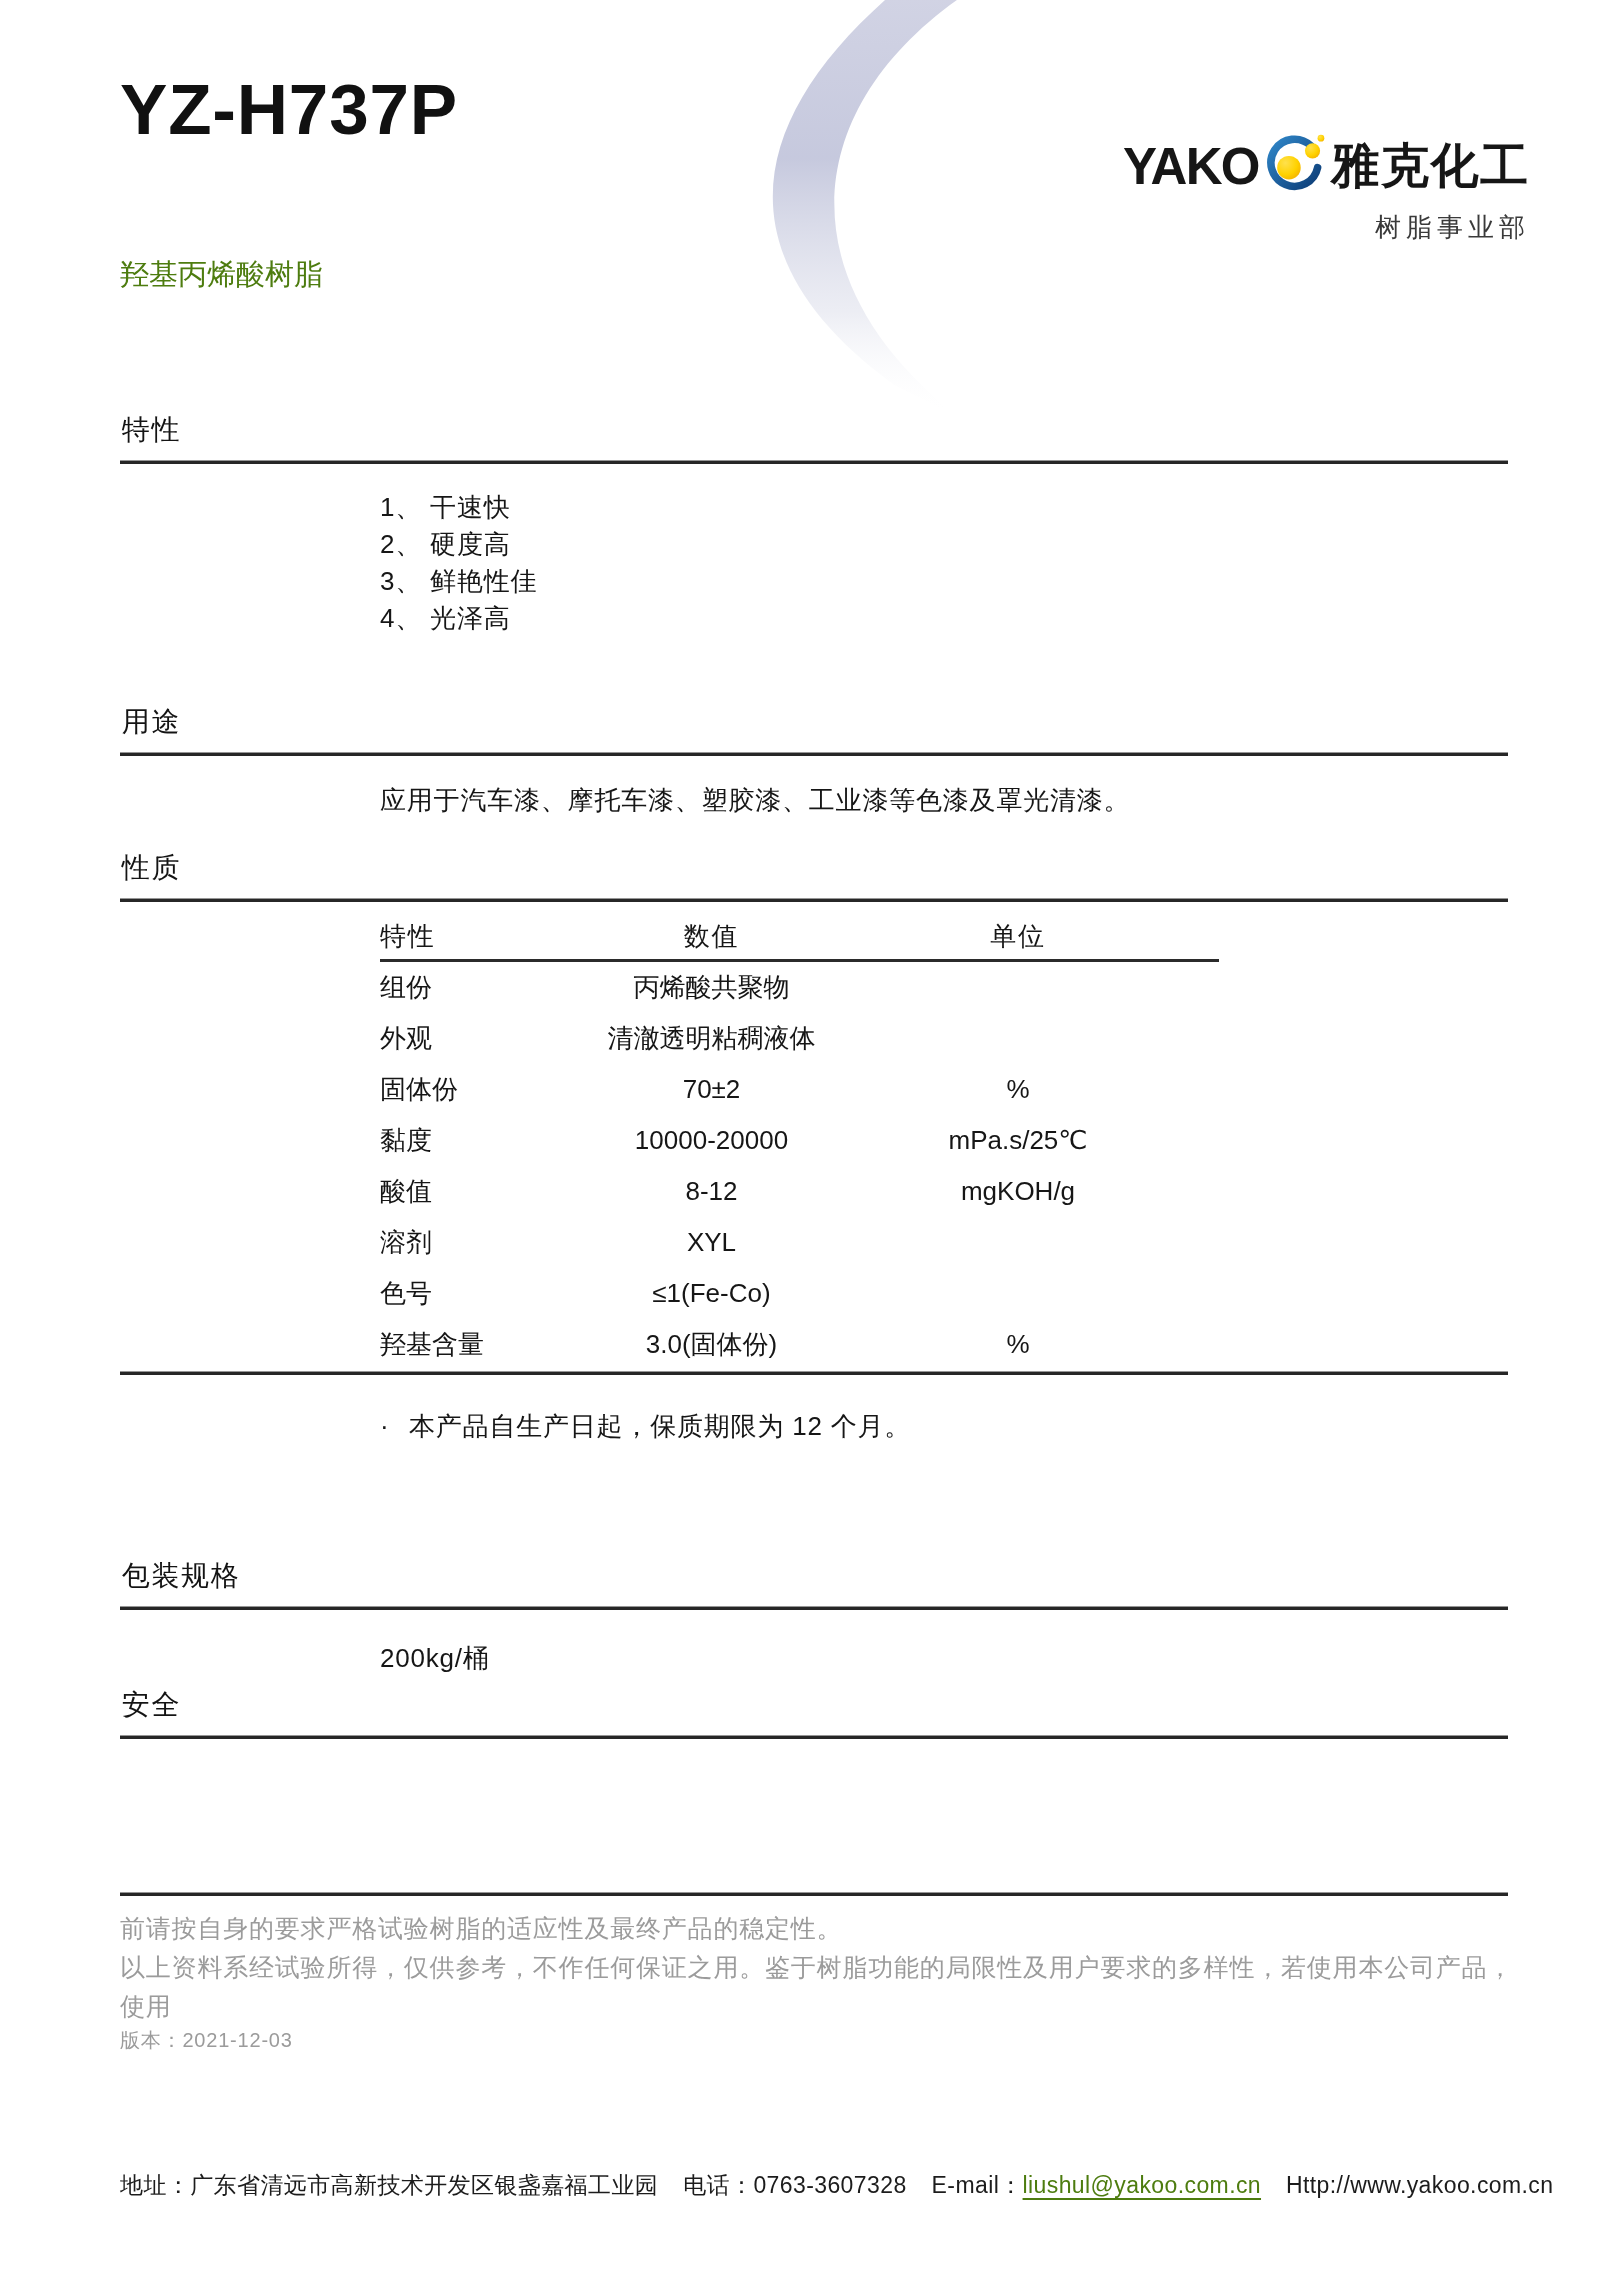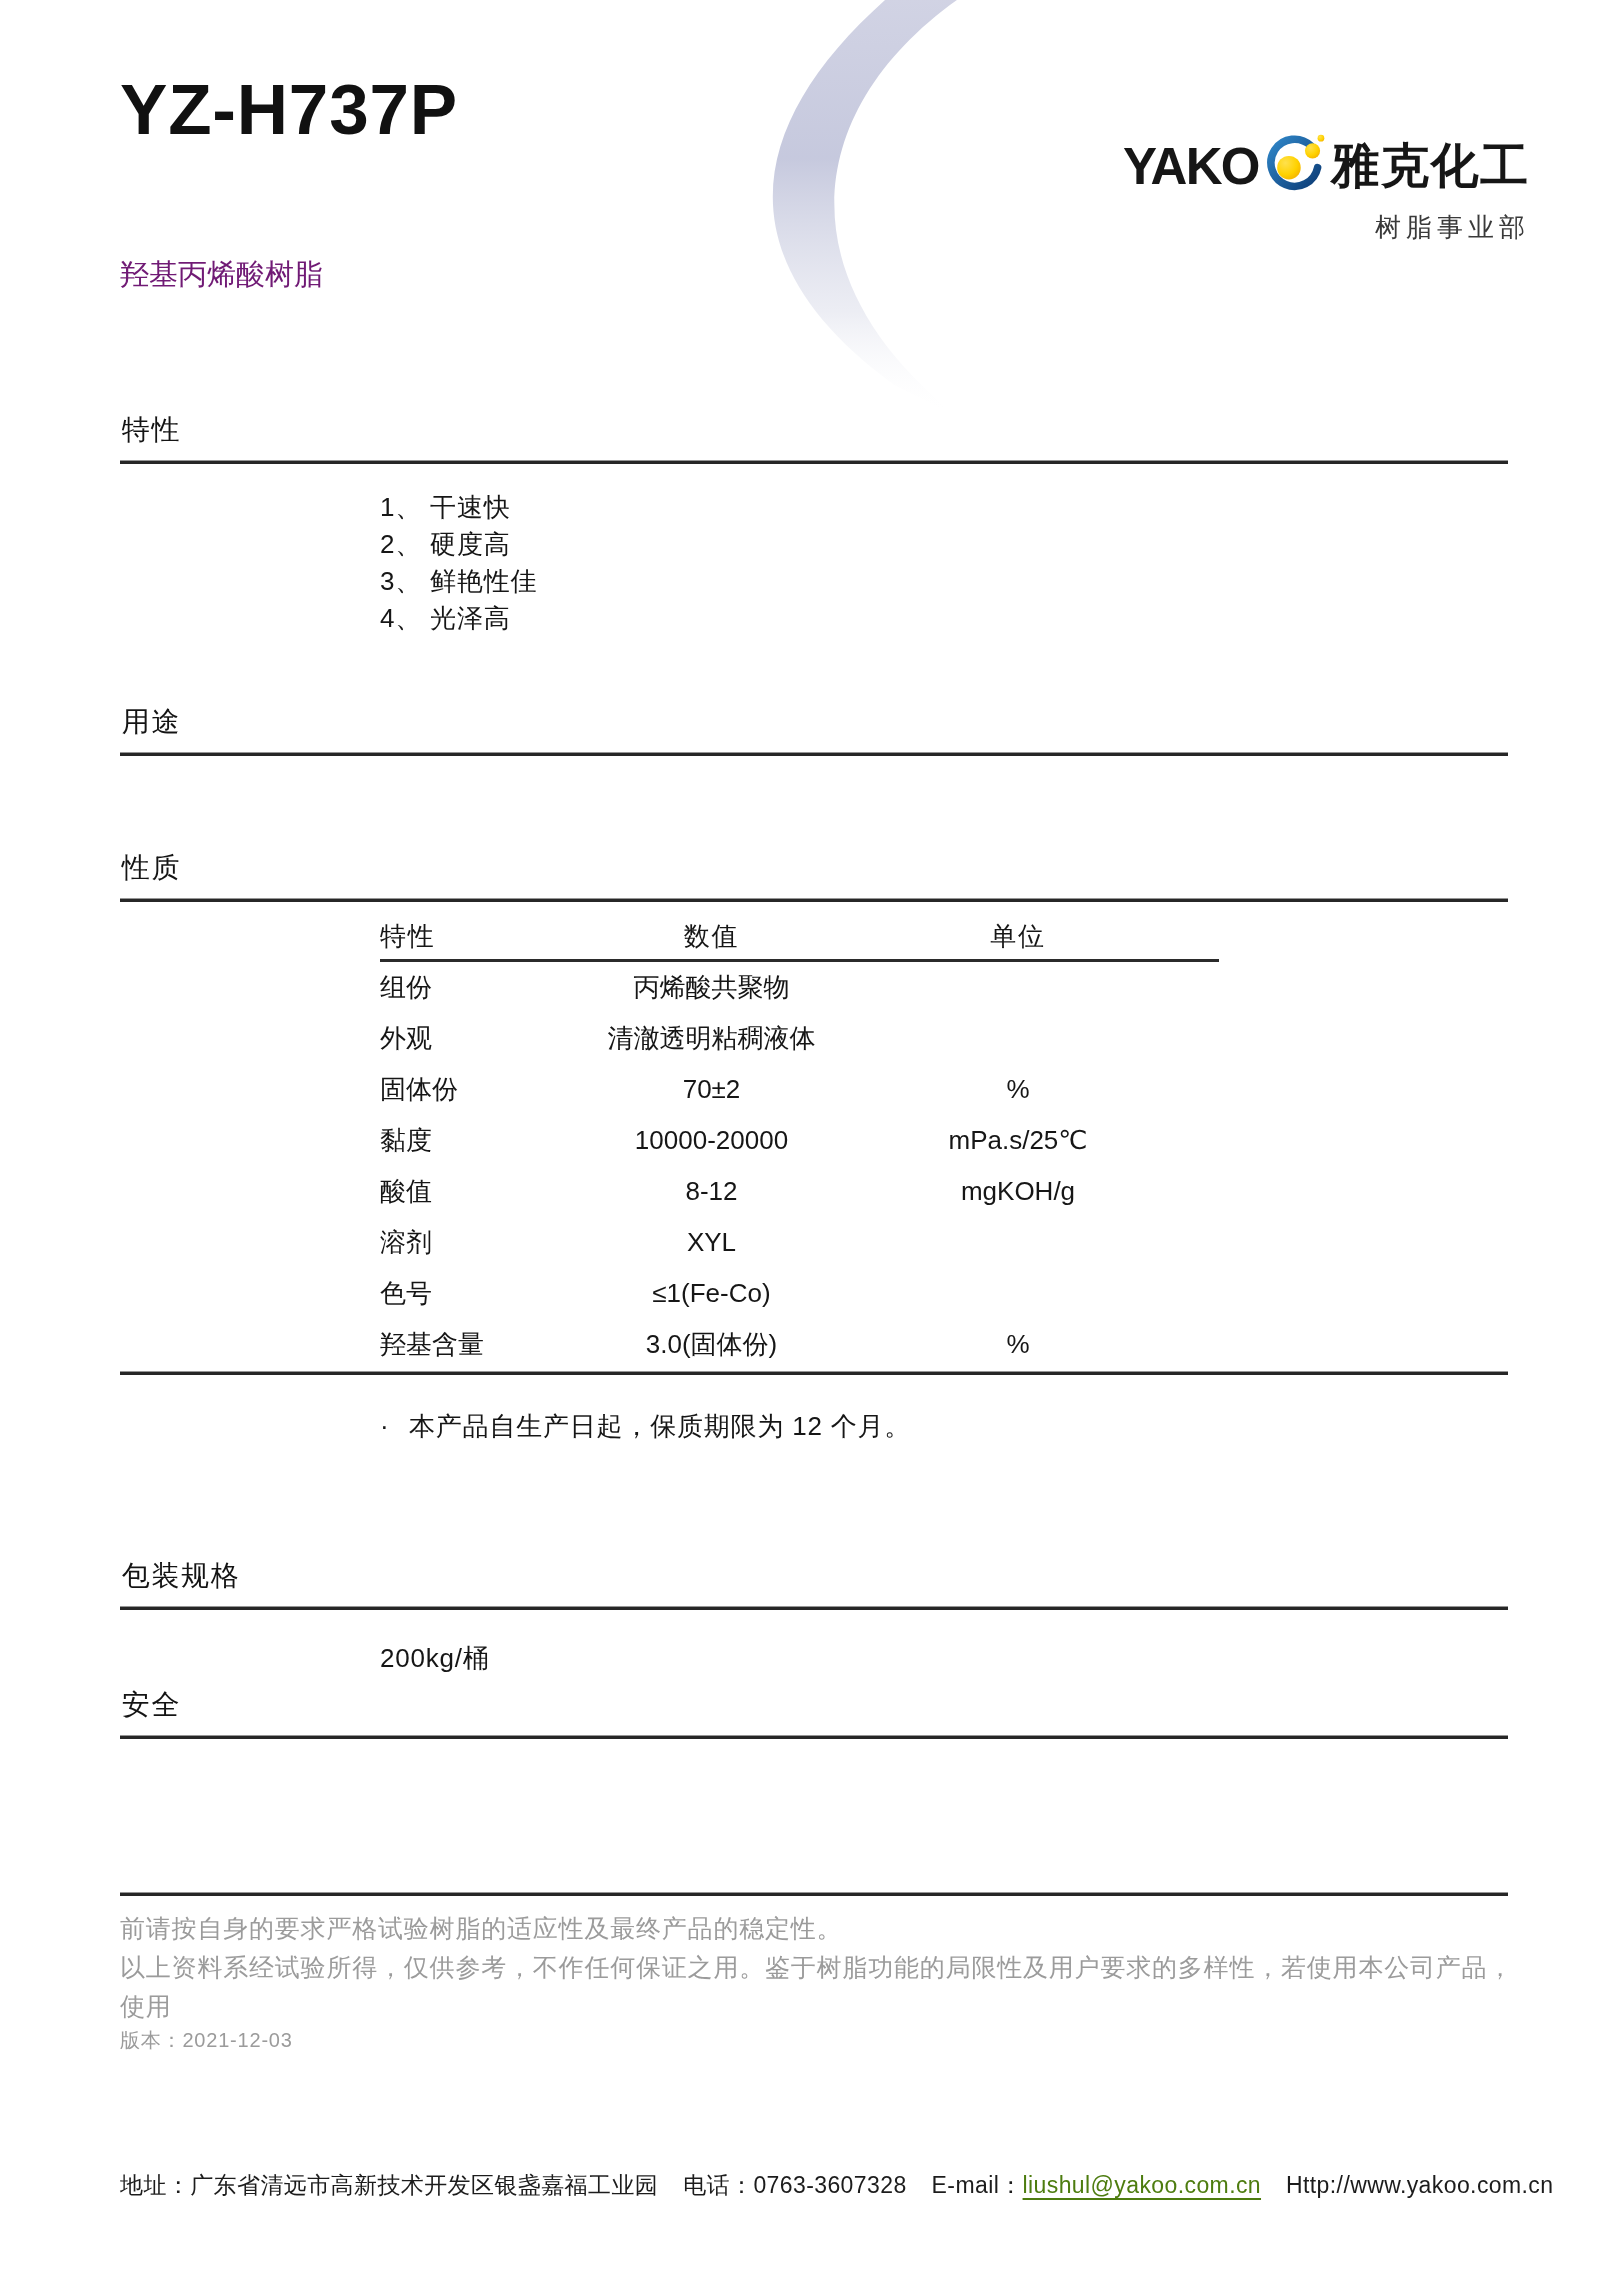--- a/index.html
+++ b/index.html
@@ -16,21 +16,21 @@
     position:absolute;left:120px;top:71px;
     font-size:71px;font-weight:800;letter-spacing:0.8px;color:#111;
     margin:0;line-height:1.1;
   }
   .logo-block{position:absolute;top:134px;right:93px;text-align:right;}
   .logo-row{display:flex;align-items:center;justify-content:flex-end;}
   .logo-latin{font-size:51px;font-weight:900;letter-spacing:-1.7px;color:#161616;line-height:1;}
   .logo-icon{width:64px;height:64px;margin:0 5px 0 3.4px;}
   .logo-cn{font-size:48px;font-weight:800;color:#161616;line-height:1;letter-spacing:1.7px;}
   .logo-division{font-size:26px;color:#3a3a3a;margin-top:12px;letter-spacing:5px;}
-  .subtitle{position:absolute;left:120px;top:255px;font-size:29px;color:#701a75;}
+  .subtitle{position:absolute;left:120px;top:255px;font-size:29px;color:#4d7c0f;}
 
   
   .sec{position:absolute;left:120px;width:1388px;}
   .sec-h{font-size:28px;color:#141414;margin:0 0 11px 1.7px;letter-spacing:1.7px;}
   .rule{height:4.2px;background:linear-gradient(to bottom,#969696 0px,#969696 0.8px,#272727 0.8px,#272727 100%);}
   .sec-body{padding-left:260px;font-size:26px;color:#161616;}
 
   .feature-list{padding-top:24.5px;}
   .feature-item{line-height:37px;letter-spacing:0.8px;}
 
@@ -119,20 +119,21 @@
     <div class="feature-item">1、 干速快</div>
     <div class="feature-item">2、 硬度高</div>
     <div class="feature-item">3、 鲜艳性佳</div>
     <div class="feature-item">4、 光泽高</div>
   </div>
 </div>
 
 <div class="sec" style="top:703px;">
   <div class="sec-h">用途</div>
   <div class="rule"></div>
+  <div class="sec-body usage-text">应用于汽车漆、摩托车漆、塑胶漆、工业漆等色漆及罩光清漆。</div>
 </div>
 
 <div class="sec" style="top:849px;">
   <div class="sec-h">性质</div>
   <div class="rule"></div>
   <div class="sec-body ptable">
     <div class="prow phead">
       <div class="c1">特性</div>
       <div class="c2">数值</div>
       <div class="c3">单位</div>

